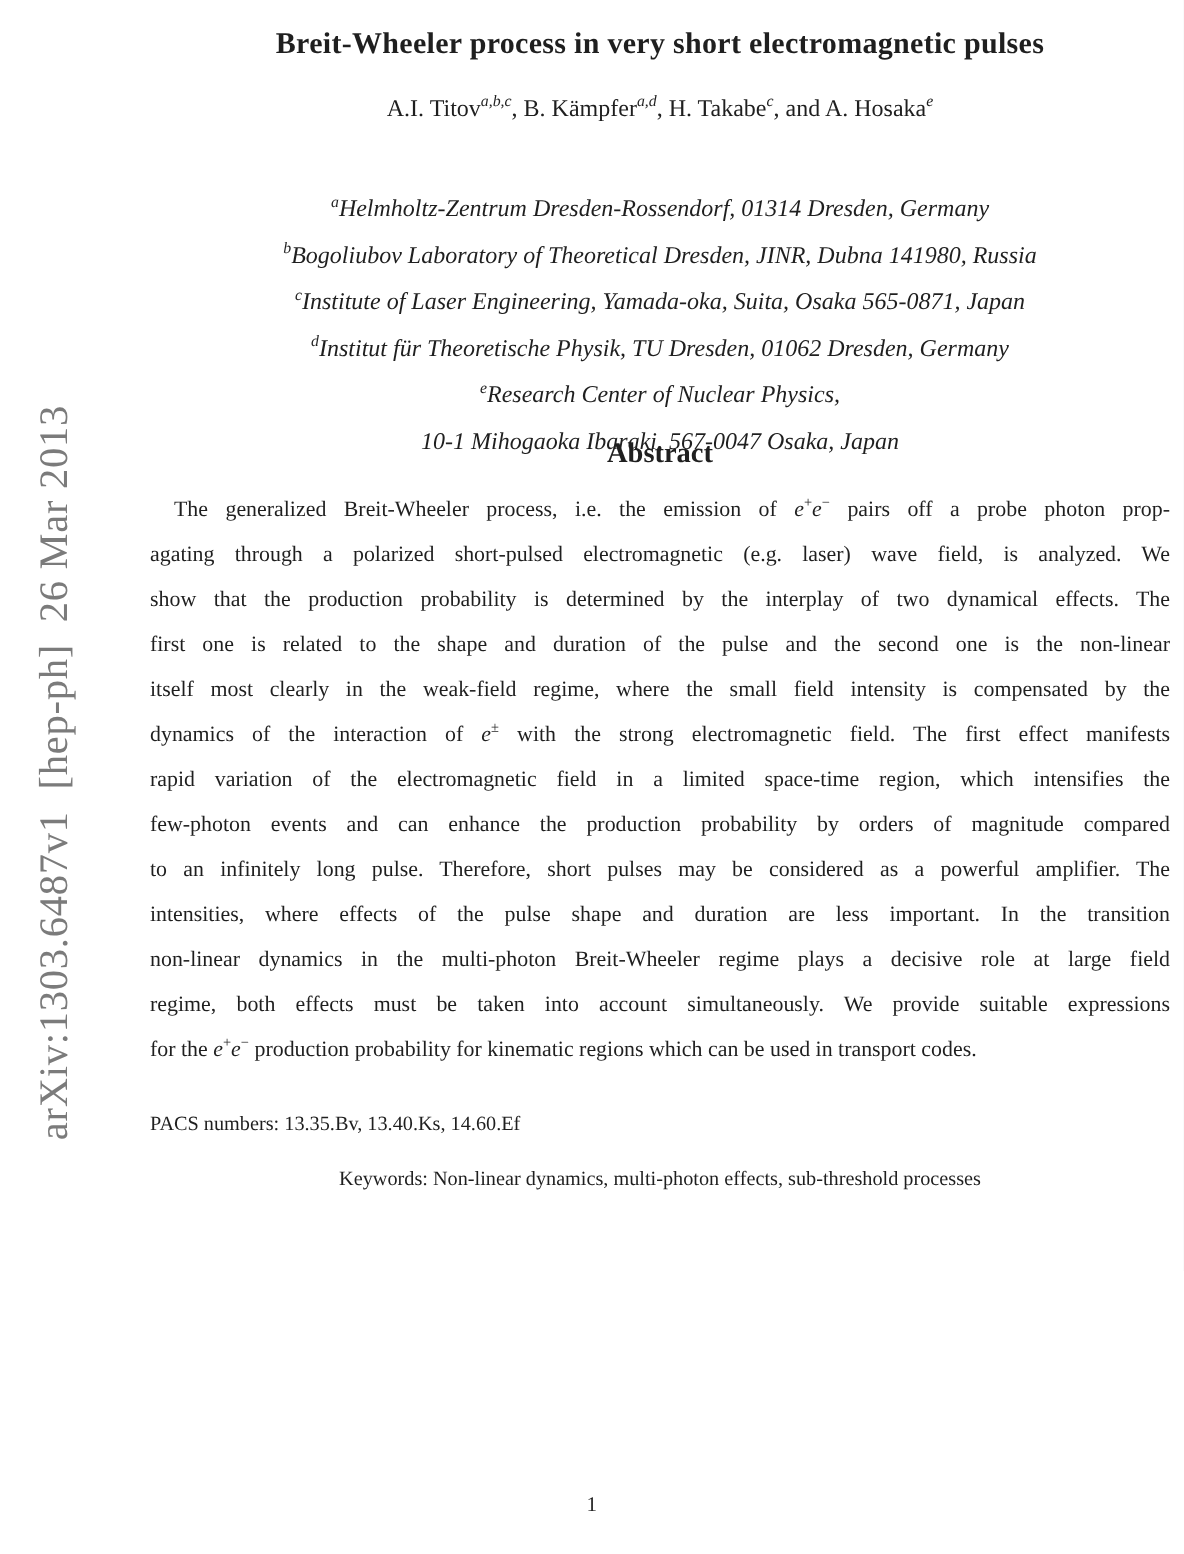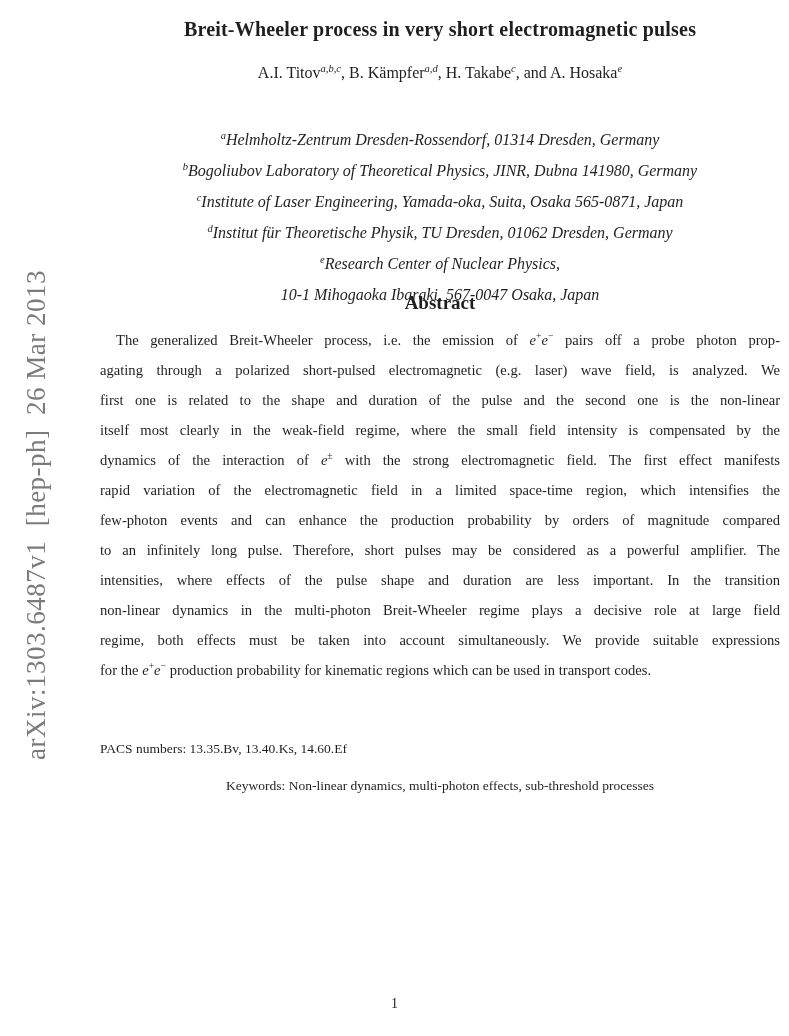--- a/index.html
+++ b/index.html
@@ -84,32 +84,33 @@
   <div class="arxiv-stamp" style="color: rgb(123, 123, 123);">arXiv:1303.6487v1  [hep-ph]  26 Mar 2013</div>
 
   <div class="content">
 
     <div class="title">Breit-Wheeler process in very short electromagnetic pulses</div>
 
     <div class="authors" id="authors"><span>A.I. Titov</span><sup>a,b,c</sup>, <span>B. Kämpfer</span><sup>a,d</sup>, <span>H. Takabe</span><sup>c</sup>, and <span>A. Hosaka</span><sup>e</sup></div>
 
     <div class="affiliations" id="affiliations">
         <div><sup>a</sup><span>Helmholtz-Zentrum Dresden-Rossendorf, 01314 Dresden, Germany</span></div>
-        <div><sup>b</sup><span>Bogoliubov Laboratory of Theoretical Physics, JINR, Dubna 141980, Germany</span></div>
+        <div><sup>b</sup><span>Bogoliubov Laboratory of Theoretical Dresden, JINR, Dubna 141980, Russia</span></div>
         <div><sup>c</sup><span>Institute of Laser Engineering, Yamada-oka, Suita, Osaka 565-0871, Japan</span></div>
         <div><sup>d</sup><span>Institut für Theoretische Physik, TU Dresden, 01062 Dresden, Germany</span></div>
         <div><sup>e</sup><span>Research Center of Nuclear Physics,</span></div>
         <div><span>10-1 Mihogaoka Ibaraki, 567-0047 Osaka, Japan</span></div>
       </div>
 
     <h2 class="abstract-heading">Abstract</h2>
 
     <div class="abstract-body" id="abstract-body">
         <div class="abs-line indent">The generalized Breit-Wheeler process, i.e. the emission of <span class="math-var">e</span><sup>+</sup><span class="math-var">e</span><sup>−</sup> pairs off a probe photon prop-</div>
         <div class="abs-line">agating through a polarized short-pulsed electromagnetic (e.g. laser) wave field, is analyzed. We</div>
+        <div class="abs-line">show that the production probability is determined by the interplay of two dynamical effects. The</div>
         <div class="abs-line">first one is related to the shape and duration of the pulse and the second one is the non-linear</div>
         <div class="abs-line">itself most clearly in the weak-field regime, where the small field intensity is compensated by the</div>
         <div class="abs-line">dynamics of the interaction of <span class="math-var">e</span><sup>±</sup> with the strong electromagnetic field. The first effect manifests</div>
         <div class="abs-line">rapid variation of the electromagnetic field in a limited space-time region, which intensifies the</div>
         <div class="abs-line">few-photon events and can enhance the production probability by orders of magnitude compared</div>
         <div class="abs-line">to an infinitely long pulse. Therefore, short pulses may be considered as a powerful amplifier. The</div>
         <div class="abs-line">intensities, where effects of the pulse shape and duration are less important. In the transition</div>
         <div class="abs-line">non-linear dynamics in the multi-photon Breit-Wheeler regime plays a decisive role at large field</div>
         <div class="abs-line">regime, both effects must be taken into account simultaneously. We provide suitable expressions</div>
         <div class="abs-line final">for the <span class="math-var">e</span><sup>+</sup><span class="math-var">e</span><sup>−</sup> production probability for kinematic regions which can be used in transport codes.</div>

